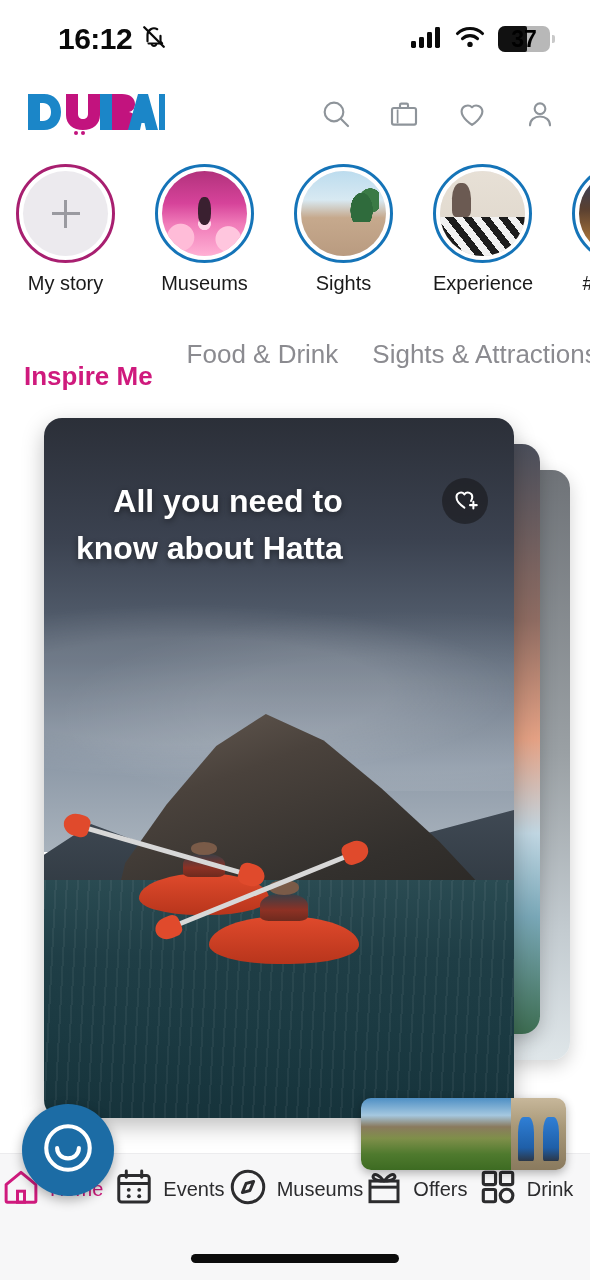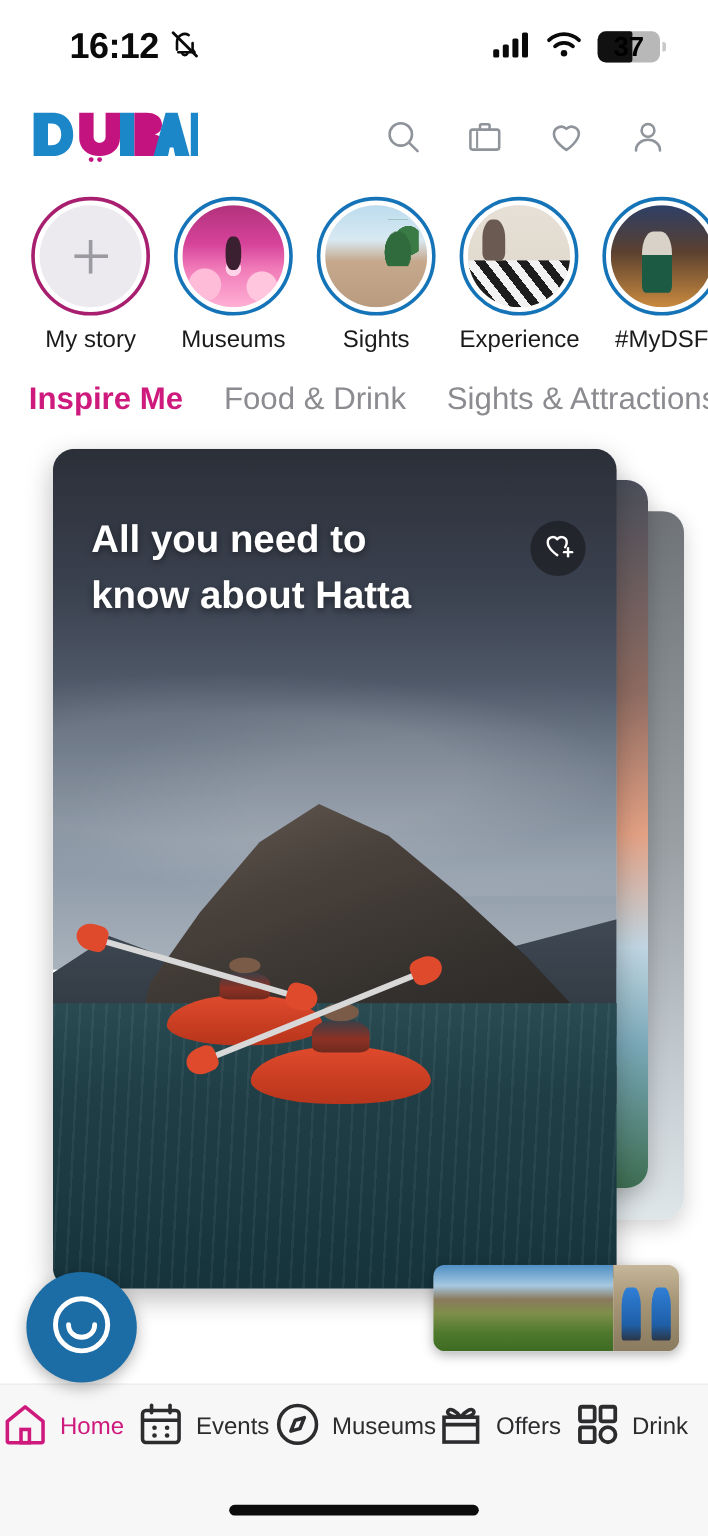--- a/index.html
+++ b/index.html
@@ -59,22 +59,22 @@
     display:flex; align-items:center; justify-content:space-between;
     padding:0 34px 0 26px;
   }
   .logo { display:block; }
   .header-icons { display:flex; align-items:center; gap:36px; }
   .hicon { width:32px; height:32px; display:block; cursor:pointer; }
 
   
   .stories {
     display:flex;
-    gap:20px;
-    padding:14px 0 0 26px;
+    gap:40px;
+    padding:14px 0 0 16px;
     overflow:hidden;
   }
   .story { width:99px; flex:0 0 99px; text-align:center; }
   .ring {
     width:99px; height:99px; border-radius:50%;
     padding:4px;
     display:flex; align-items:center; justify-content:center;
   }
   .ring.blue  { border:3.5px solid #1574b8; }
   .ring.pink  { border:3.5px solid #a81f70; }
@@ -140,21 +140,21 @@
     border-radius:36% 36% 12% 12%;
   }
 
   
   .cattabs {
     display:flex; align-items:center; gap:34px;
     padding:22px 0 0 24px;
     white-space:nowrap; overflow:hidden;
   }
   .cattab { font-size:26px; color:#8b8b90; }
-  .cattab.active { color:#cf1a7d; font-weight:700; }
+  .cattab.active { color:#cf1a7d; font-weight:700;margin-top:44px; }
 
   
   .cardstack {
     position:relative;
     margin:26px 0 0 0;
     height:700px;
   }
   .stackcard {
     position:absolute;
     border-radius:18px;
@@ -221,25 +221,26 @@
     transform-origin:center;
   }
   .paddle::before, .paddle::after {
     content:""; position:absolute; top:-9px; width:26px; height:22px;
     background:#e04a2c; border-radius:50% 30% 30% 50%;
   }
   .paddle::before { left:-24px; }
   .paddle::after  { right:-24px; transform:scaleX(-1); }
 
   .hero-title {
-    position:absolute; left:32px; top:52px;
+    position:absolute; left:32px; top:60px;
     font-size:32px; font-weight:700; color:#ffffff;
     line-height:1.48;
     text-shadow:0 2px 6px rgba(0,0,0,.45);
     max-width:300px;
+    text-align:right;
   }
   .save-btn {
     position:absolute; right:26px; top:60px;
     width:46px; height:46px; border-radius:50%;
     background:rgba(25,25,28,.62);
     display:flex; align-items:center; justify-content:center;
     cursor:pointer;
   }
 
   

